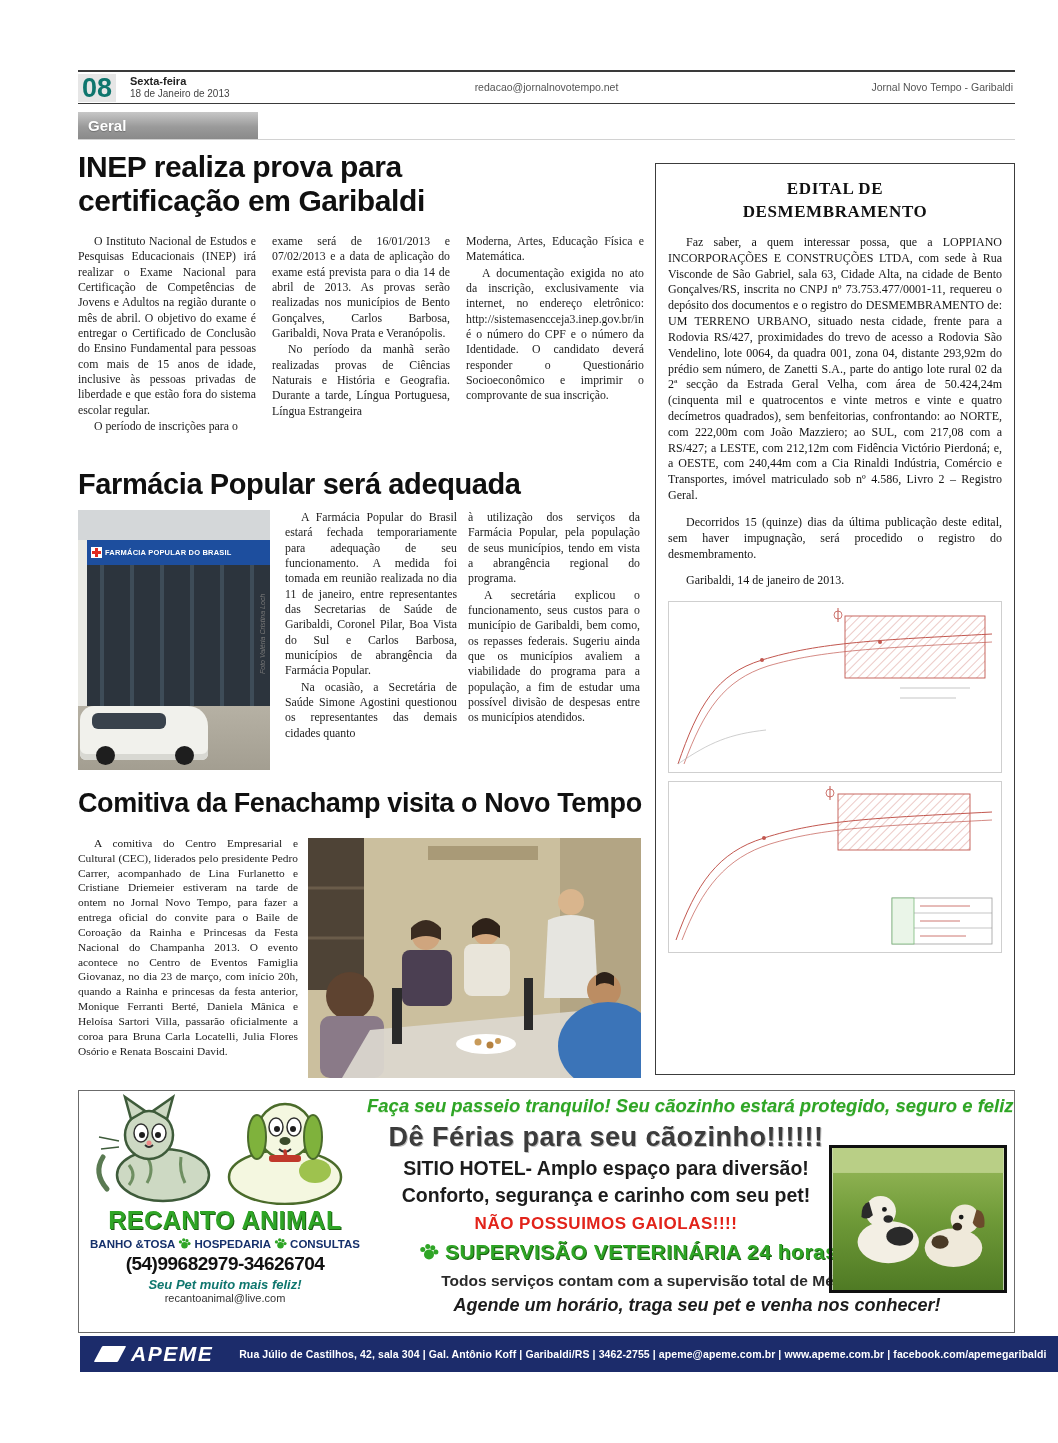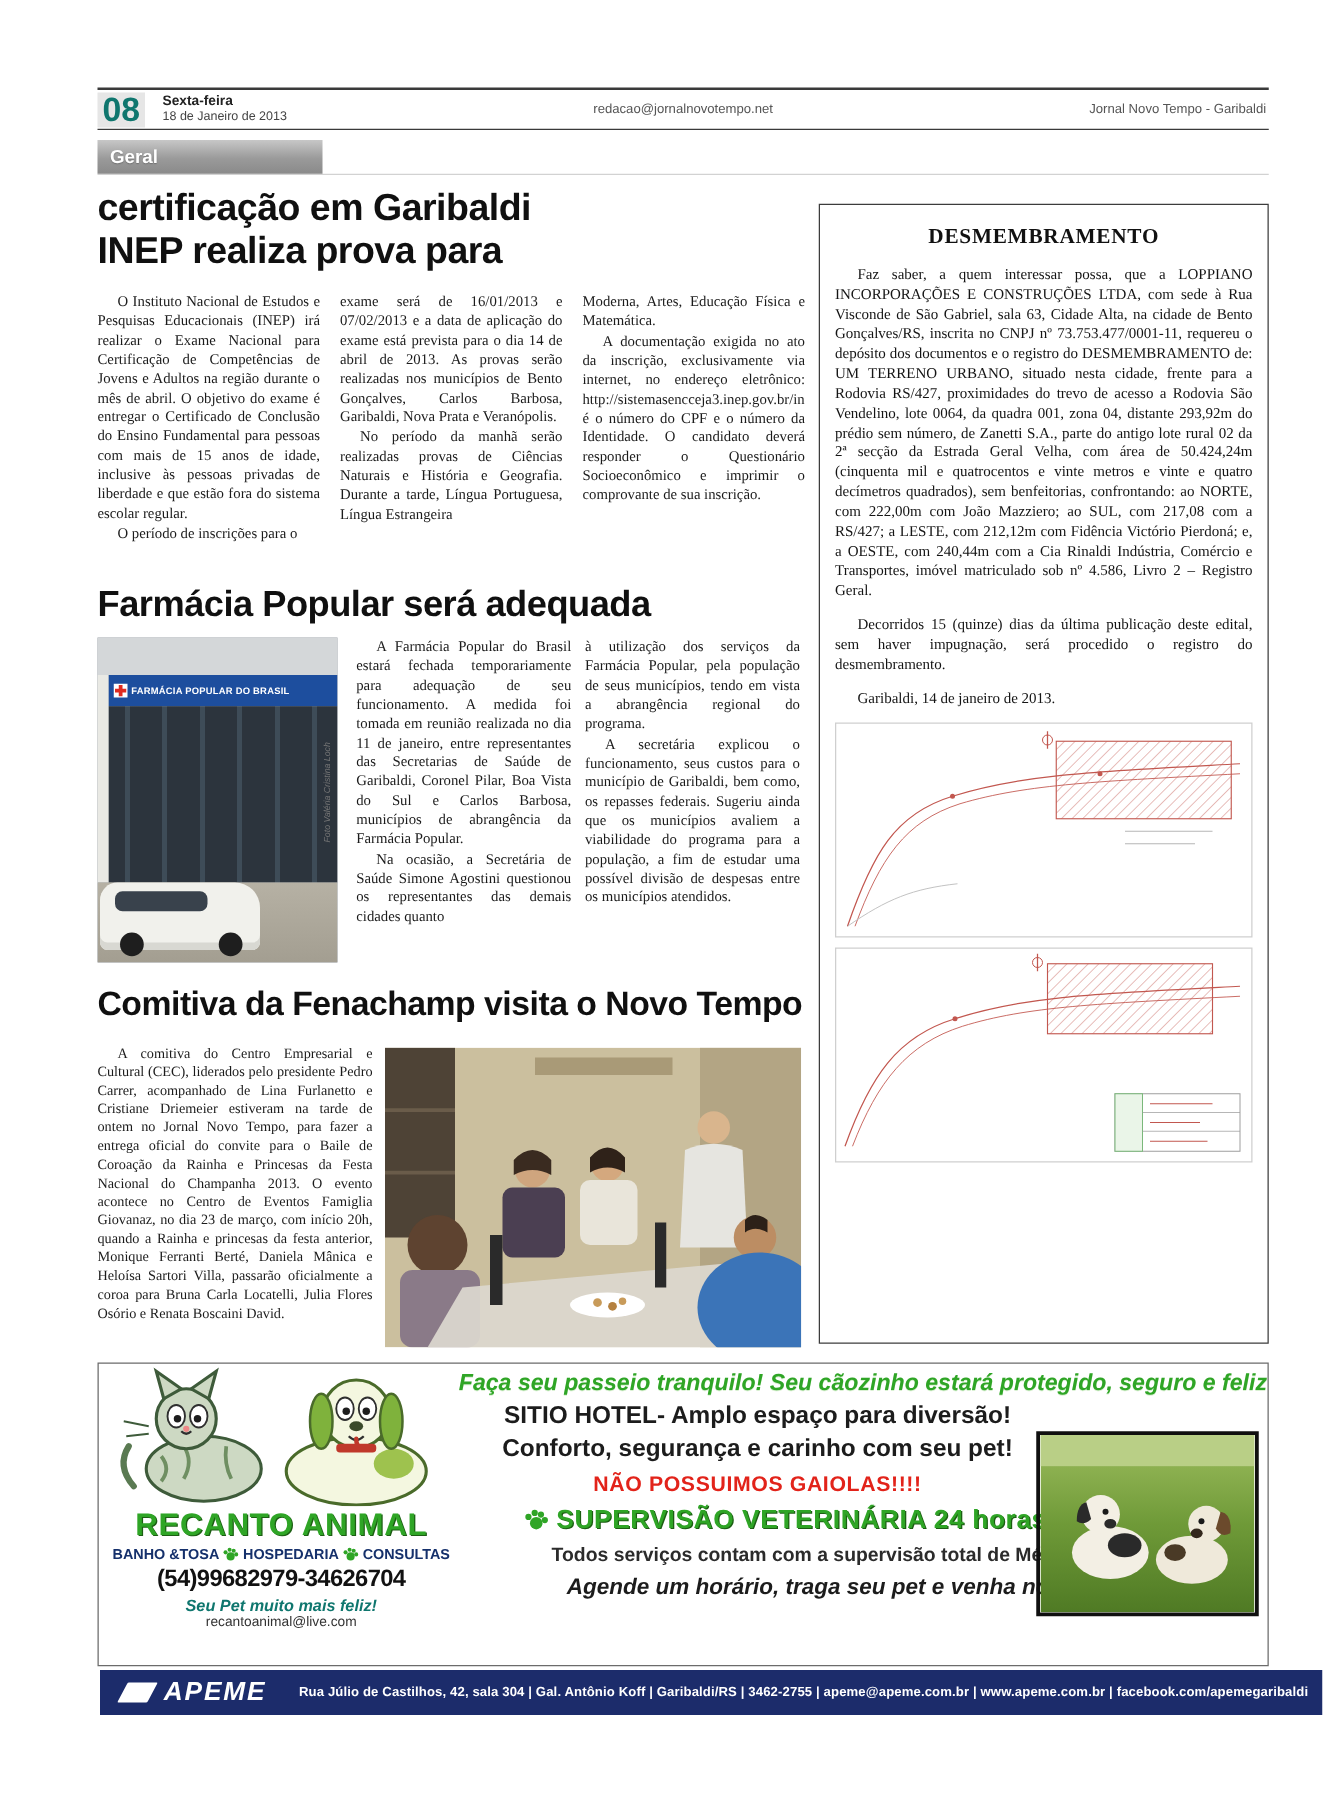--- a/index.html
+++ b/index.html
@@ -133,38 +133,39 @@
       <div class="date">18 de Janeiro de 2013</div>
     </div>
     <div class="mh-email">redacao@jornalnovotempo.net</div>
     <div class="mh-brand">Jornal Novo Tempo - Garibaldi</div>
   </div>
 
   <div class="section-rule"></div>
   <div class="section-tab">Geral</div>
 
   <div class="headline h-inep">
+    <div>INEP realiza prova para</div>
     <div>certificação em Garibaldi</div>
-    <div>INEP realiza prova para</div>
   </div>
   <div class="col inep-c1">
     <p>O Instituto Nacional de Estudos e Pesquisas Educacionais (INEP) irá realizar o Exame Nacional para Certificação de Competências de Jovens e Adultos na região durante o mês de abril. O objetivo do exame é entregar o Certificado de Conclusão do Ensino Fundamental para pessoas com mais de 15 anos de idade, inclusive às pessoas privadas de liberdade e que estão fora do sistema escolar regular.</p>
     <p>O período de inscrições para o</p>
   </div>
   <div class="col inep-c2">
     <p class="cont">exame será de 16/01/2013 e 07/02/2013 e a data de aplicação do exame está prevista para o dia 14 de abril de 2013. As provas serão realizadas nos municípios de Bento Gonçalves, Carlos Barbosa, Garibaldi, Nova Prata e Veranópolis.</p>
     <p>No período da manhã serão realizadas provas de Ciências Naturais e História e Geografia. Durante a tarde, Língua Portuguesa, Língua Estrangeira</p>
   </div>
   <div class="col inep-c3">
     <p class="cont">Moderna, Artes, Educação Física e Matemática.</p>
     <p>A documentação exigida no ato da inscrição, exclusivamente via internet, no endereço eletrônico: http://sistemasencceja3.inep.gov.br/inscricacaoEncceja, é o número do CPF e o número da Identidade. O candidato deverá responder o Questionário Socioeconômico e imprimir o comprovante de sua inscrição.</p>
   </div>
 
   <div class="edital-box">
     <div class="edital-title">
+      <div>EDITAL DE</div>
       <div>DESMEMBRAMENTO</div>
     </div>
     <div class="edital-body">
       <p>Faz saber, a quem interessar possa, que a LOPPIANO INCORPORAÇÕES E CONSTRUÇÕES LTDA, com sede à Rua Visconde de São Gabriel, sala 63, Cidade Alta, na cidade de Bento Gonçalves/RS, inscrita no CNPJ nº 73.753.477/0001-11, requereu o depósito dos documentos e o registro do DESMEMBRAMENTO de: UM TERRENO URBANO, situado nesta cidade, frente para a Rodovia RS/427, proximidades do trevo de acesso a Rodovia São Vendelino, lote 0064, da quadra 001, zona 04, distante 293,92m do prédio sem número, de Zanetti S.A., parte do antigo lote rural 02 da 2ª secção da Estrada Geral Velha, com área de 50.424,24m (cinquenta mil e quatrocentos e vinte metros e vinte e quatro decímetros quadrados), sem benfeitorias, confrontando: ao NORTE, com 222,00m com João Mazziero; ao SUL, com 217,08 com a RS/427; a LESTE, com 212,12m com Fidência Victório Pierdoná; e, a OESTE, com 240,44m com a Cia Rinaldi Indústria, Comércio e Transportes, imóvel matriculado sob nº 4.586, Livro 2 – Registro Geral.</p>
       <p>Decorridos 15 (quinze) dias da última publicação deste edital, sem haver impugnação, será procedido o registro do desmembramento.</p>
       <p>Garibaldi, 14 de janeiro de 2013.</p>
     </div>
     <div class="edital-drawings">
       <svg viewBox="0 0 330 170">
         <defs>
@@ -332,20 +333,21 @@
           </svg>
         <span>CONSULTAS</span>
       </div>
       <div class="ad-phone">(54)99682979-34626704</div>
       <div class="ad-tagline">Seu Pet muito mais feliz!</div>
       <div class="ad-email">recantoanimal@live.com</div>
     </div>
 
     <div class="ad-right">
       <div class="ad-headline">Faça seu passeio tranquilo! Seu cãozinho estará protegido, seguro e feliz!!</div>
+      <div class="ad-ferias">Dê Férias para seu cãozinho!!!!!!</div>
       <div class="ad-sitio">SITIO HOTEL- Amplo espaço para diversão!</div>
       <div class="ad-conforto">Conforto, segurança e carinho com seu pet!</div>
       <div class="ad-gaiolas">NÃO POSSUIMOS GAIOLAS!!!!</div>
       <div class="ad-supervisao">
         <svg class="paw" viewBox="0 0 16 16" style="width:20px;height:20px;">
             <circle cx="8" cy="10" r="4" fill="#2fa526"></circle>
             <circle cx="3" cy="6" r="2" fill="#2fa526"></circle>
             <circle cx="7" cy="3.5" r="2" fill="#2fa526"></circle>
             <circle cx="11" cy="4.5" r="2" fill="#2fa526"></circle>
             <circle cx="13.5" cy="8" r="2" fill="#2fa526"></circle>

